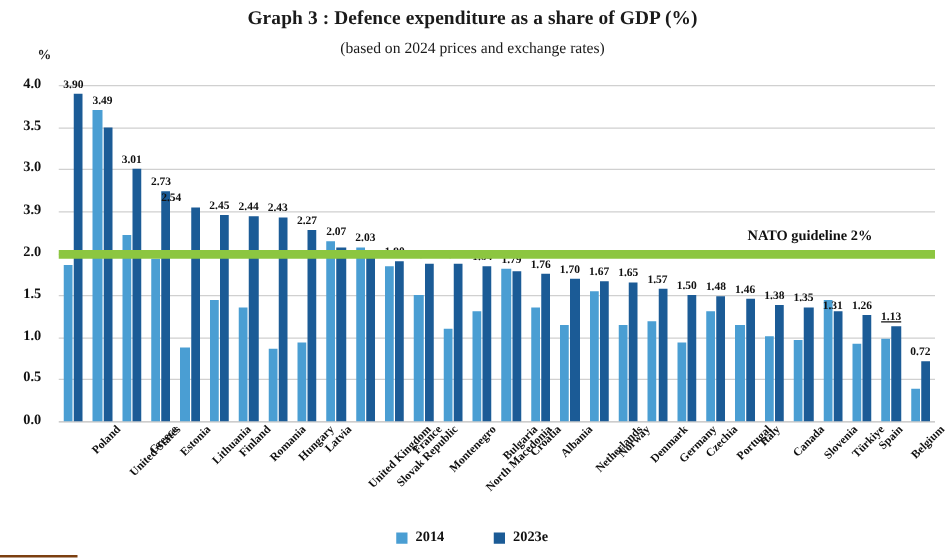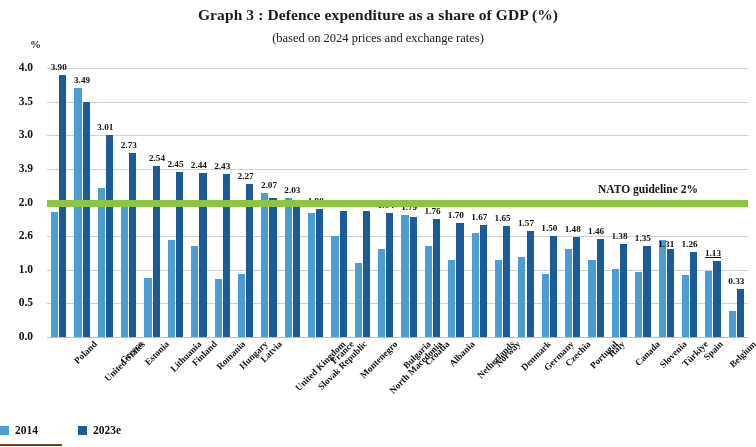--- a/index.html
+++ b/index.html
@@ -138,20 +138,21 @@
     text-align: right;
   }
 
   
   #legend {
     position: absolute;
     left: 0;
     top: 424px;
     width: 756px;
     display: flex;
+    justify-content: center;
     align-items: center;
     gap: 40px;
   }
   .legend-item {
     display: flex;
     align-items: center;
     gap: 6px;
   }
   .legend-swatch {
     width: 9px;
@@ -180,21 +181,21 @@
 <div id="y-axis-unit">%</div>
 
 <div id="plot-area">
     <div class="gridline baseline" style="top: 269px;"></div>
     <div class="ytick-label" style="left: -46px; top: 262px;">0.0</div>
     <div class="gridline" style="top: 235.375px;"></div>
     <div class="ytick-label" style="left: -46px; top: 228.375px;">0.5</div>
     <div class="gridline" style="top: 201.75px;"></div>
     <div class="ytick-label" style="left: -46px; top: 194.75px;">1.0</div>
     <div class="gridline" style="top: 168.125px;"></div>
-    <div class="ytick-label" style="left: -46px; top: 161.125px;">2.6</div>
+    <div class="ytick-label" style="left: -46px; top: 161.125px;">1.5</div>
     <div class="gridline" style="top: 134.5px;"></div>
     <div class="ytick-label" style="left: -46px; top: 127.5px;">2.0</div>
     <div class="gridline" style="top: 100.875px;"></div>
     <div class="ytick-label" style="left: -46px; top: 93.875px;">3.9</div>
     <div class="gridline" style="top: 67.25px;"></div>
     <div class="ytick-label" style="left: -46px; top: 60.25px;">3.0</div>
     <div class="gridline" style="top: 33.625px;"></div>
     <div class="ytick-label" style="left: -46px; top: 26.625px;">3.5</div>
     <div class="gridline" style="top: 0px;"></div>
     <div class="ytick-label" style="left: -46px; top: -7px;">4.0</div>
@@ -217,21 +218,21 @@
     <div class="bar-label" style="left: 46.4167px; top: 53.5775px; width: 24px;">3.01</div>
     <div class="bar-group" style="left: 70.1px; width: 23.3667px;">
       <div class="bar bar-2014" style="left: 3.98333px; width: 7.2px; height: 129.792px; background: rgb(74, 158, 211);"></div>
       <div class="bar bar-2023" style="left: 12.1833px; width: 7.2px; height: 183.593px; background: rgb(27, 91, 150);"></div>
     </div>
     <div class="bar-label" style="left: 69.7833px; top: 72.4075px; width: 24px;">2.73</div>
     <div class="bar-group" style="left: 93.4667px; width: 23.3667px;">
       <div class="bar bar-2014" style="left: 3.98333px; width: 7.2px; height: 59.18px; background: rgb(74, 158, 211);"></div>
       <div class="bar bar-2023" style="left: 12.1833px; width: 7.2px; height: 170.815px; background: rgb(27, 91, 150);"></div>
     </div>
-    <div class="bar-label" style="left: 98px; top: 85.185px; width: 24px;">2.54</div>
+    <div class="bar-label" style="left: 78px; top: 85.185px; width: 24px;">2.54</div>
     <div class="bar-group" style="left: 116.833px; width: 23.3667px;">
       <div class="bar bar-2014" style="left: 3.98333px; width: 7.2px; height: 97.5125px; background: rgb(74, 158, 211);"></div>
       <div class="bar bar-2023" style="left: 12.1833px; width: 7.2px; height: 164.762px; background: rgb(27, 91, 150);"></div>
     </div>
     <div class="bar-label" style="left: 116.517px; top: 91.2375px; width: 24px;">2.45</div>
     <div class="bar-group" style="left: 140.2px; width: 23.3667px;">
       <div class="bar bar-2014" style="left: 3.98333px; width: 7.2px; height: 90.7875px; background: rgb(74, 158, 211);"></div>
       <div class="bar bar-2023" style="left: 12.1833px; width: 7.2px; height: 164.09px; background: rgb(27, 91, 150);"></div>
     </div>
     <div class="bar-label" style="left: 139.883px; top: 91.91px; width: 24px;">2.44</div>
@@ -342,21 +343,21 @@
     <div class="bar-label" style="left: 630.583px; top: 171.265px; width: 24px;">1.26</div>
     <div class="bar-group" style="left: 654.267px; width: 23.3667px;">
       <div class="bar bar-2014" style="left: 3.98333px; width: 7.2px; height: 65.905px; background: rgb(74, 158, 211);"></div>
       <div class="bar bar-2023" style="left: 12.1833px; width: 7.2px; height: 75.9925px; background: rgb(27, 91, 150);"></div>
     </div>
     <div class="bar-label" style="left: 653.95px; top: 180.007px; width: 24px; text-decoration: underline;">1.13</div>
     <div class="bar-group" style="left: 677.633px; width: 23.3667px;">
       <div class="bar bar-2014" style="left: 3.98333px; width: 7.2px; height: 25.555px; background: rgb(74, 158, 211);"></div>
       <div class="bar bar-2023" style="left: 12.1833px; width: 7.2px; height: 48.42px; background: rgb(27, 91, 150);"></div>
     </div>
-    <div class="bar-label" style="left: 677.317px; top: 207.58px; width: 24px;">0.33</div>
+    <div class="bar-label" style="left: 677.317px; top: 207.58px; width: 24px;">0.72</div>
   </div>
 <div id="nato-line" style="top: 199.5px; background: rgb(140, 198, 64);"></div>
 <div id="nato-label" style="left: 598px; top: 182.5px;">NATO guideline 2%</div>
 <div id="category-layer">
     <div class="cat-label" style="left: 16.6833px;">Poland</div>
     <div class="cat-label" style="left: 40.05px;">United States</div>
     <div class="cat-label" style="left: 63.4167px;">Greece</div>
     <div class="cat-label" style="left: 86.7833px;">Estonia</div>
     <div class="cat-label" style="left: 110.15px;">Lithuania</div>
     <div class="cat-label" style="left: 133.517px;">Finland</div>

